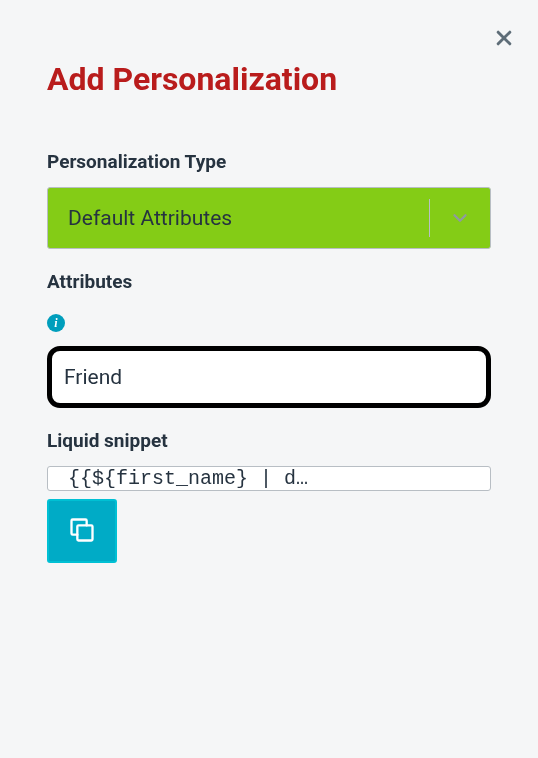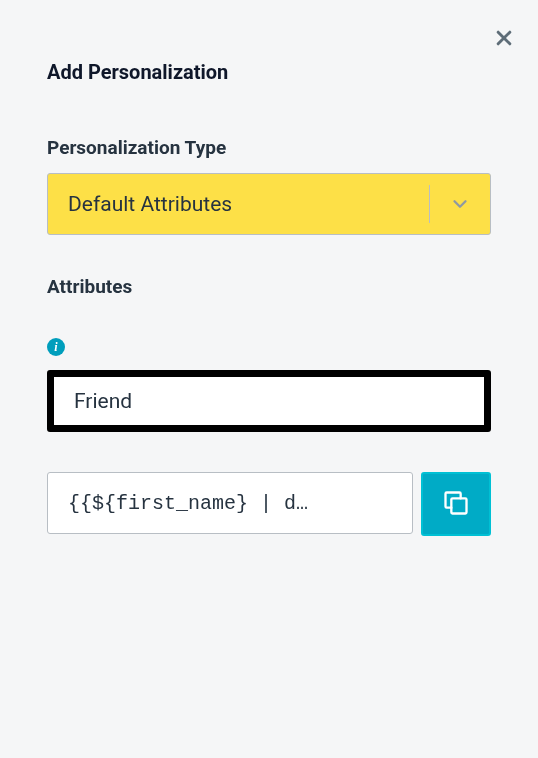--- a/index.html
+++ b/index.html
@@ -26,28 +26,28 @@
       color: #5e6d78;
       display: flex;
       align-items: center;
       justify-content: center;
     }
     .close-button svg {
       width: 20px;
       height: 20px;
     }
     .page-title {
-      font-size: 20px;
+      font-size: 32px;
       font-weight: 700;
-      color: #0f172a;
+      color: #b91c1c;
       margin-top: 32px;
       margin-bottom: 52px;
     }
     .field-group {
-      margin-bottom: 40px;
+      margin-bottom: 21px;
     }
     .field-label {
       font-size: 19px;
       font-weight: 700;
       color: #263340;
       margin-bottom: 14px;
       display: flex;
       align-items: center;
       gap: 8px;
     }
@@ -62,21 +62,21 @@
       justify-content: center;
       font-family: Georgia, serif;
       font-style: italic;
       font-weight: bold;
       font-size: 12px;
     }
     .select-wrapper {
       position: relative;
       width: 100%;
       height: 62px;
-      background: #fde047;
+      background: #84cc16;
       border: 1px solid #b8bec4;
       border-radius: 3px;
       display: flex;
       align-items: center;
       cursor: pointer;
     }
     .select-value {
       flex: 1;
       padding: 0 20px;
       font-size: 21px;
@@ -94,31 +94,32 @@
       color: #8f99a2;
     }
     .chevron-area svg {
       width: 22px;
       height: 22px;
     }
     .text-input {
       width: 100%;
       height: 62px;
       background: white;
-      border: 7px solid #000000;
-      border-radius: 3px;
-      padding: 0 20px;
+      border: 5px solid #000000;
+      border-radius: 13px;
+      padding: 0 12px;
       font-size: 21px;
       color: #263340;
       font-family: inherit;
     }
     .snippet-wrapper {
       display: flex;
       gap: 8px;
       align-items: stretch;
+      flex-direction: column;
     }
     .snippet-box {
       flex: 1;
       min-width: 0;
       height: 62px;
       background: white;
       border: 1px solid #b8bec4;
       border-radius: 3px;
       padding: 0 20px;
       display: flex;
@@ -182,20 +183,21 @@
 </div>
 
 <div class="field-group">
   <div class="field-label">
     <span class="info-icon">i</span>
   </div>
   <input type="text" class="text-input" value="Friend" style="">
 </div>
 
 <div class="field-group">
+  <div class="field-label">Liquid snippet</div>
   <div class="snippet-wrapper">
     <div class="snippet-box">
       <div class="snippet-text">{{${first_name} | d…</div>
     </div>
     <button class="copy-button">
       <span>
         <svg viewBox="0 0 24 24" fill="none" stroke="currentColor" stroke-width="2" stroke-linecap="round" stroke-linejoin="round">
           <rect x="8" y="8" width="13" height="13" rx="1"></rect>
           <path d="M16 8V4a1 1 0 0 0-1-1H4a1 1 0 0 0-1 1v11a1 1 0 0 0 1 1h4"></path>
         </svg>

